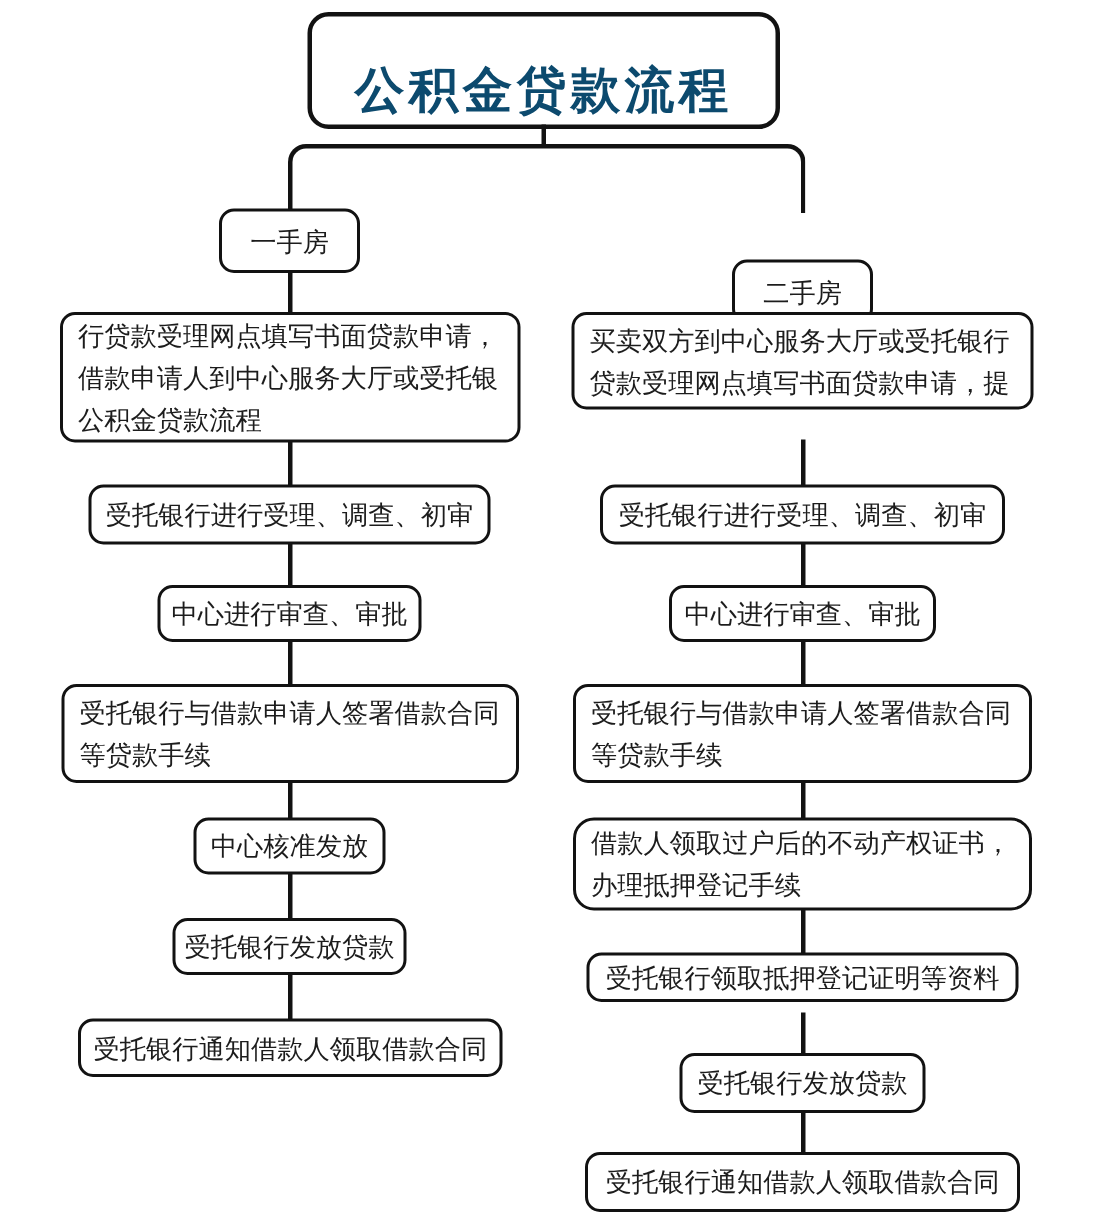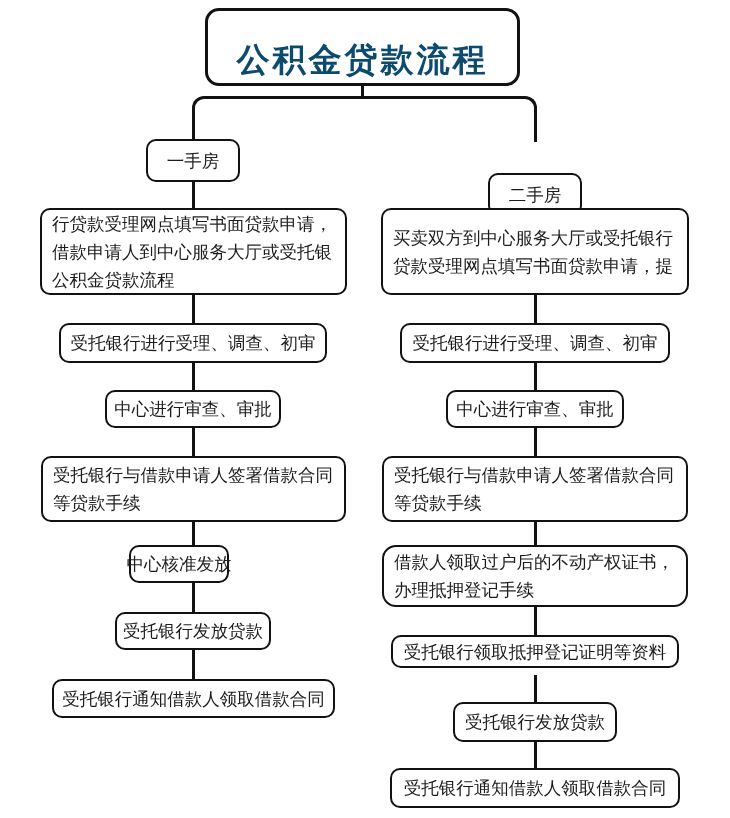--- a/index.html
+++ b/index.html
@@ -99,33 +99,33 @@
 
   <div class="node single" style="left:105px; top:390px; width:176px; height:38px;">
     <span class="ln">中心进行审查、审批</span>
   </div>
 
   <div class="node multi" style="left:41px; top:456px; width:305px; height:66px;">
     <span class="ln">受托银行与借款申请人签署借款合同</span>
     <span class="ln">等贷款手续</span>
   </div>
 
-  <div class="node single" style="left:129px; top:545px; width:100px; height:38px;font-family:Liberation Serif, serif;">
+  <div class="node single" style="left:129px; top:545px; width:128px; height:38px;font-family:Liberation Serif, serif;">
     <span class="ln">中心核准发放</span>
   </div>
 
   <div class="node single" style="left:115px; top:612px; width:156px; height:38px;">
     <span class="ln">受托银行发放贷款</span>
   </div>
 
   <div class="node single" style="left:52px; top:679px; width:283px; height:39px;">
     <span class="ln">受托银行通知借款人领取借款合同</span>
   </div>
 
-  <div class="node multi" style="left:381px; top:208px; width:308px; height:87px;">
+  <div class="node multi" style="left:381px; top:208px; width:308px; height:65px;">
     <span class="ln">买卖双方到中心服务大厅或受托银行</span>
     <span class="ln">贷款受理网点填写书面贷款申请，提</span>
   </div>
 
   <div class="node single" style="left:400px; top:323px; width:270px; height:40px;">
     <span class="ln">受托银行进行受理、调查、初审</span>
   </div>
 
   <div class="node single" style="left:446px; top:390px; width:178px; height:38px;">
     <span class="ln">中心进行审查、审批</span>

